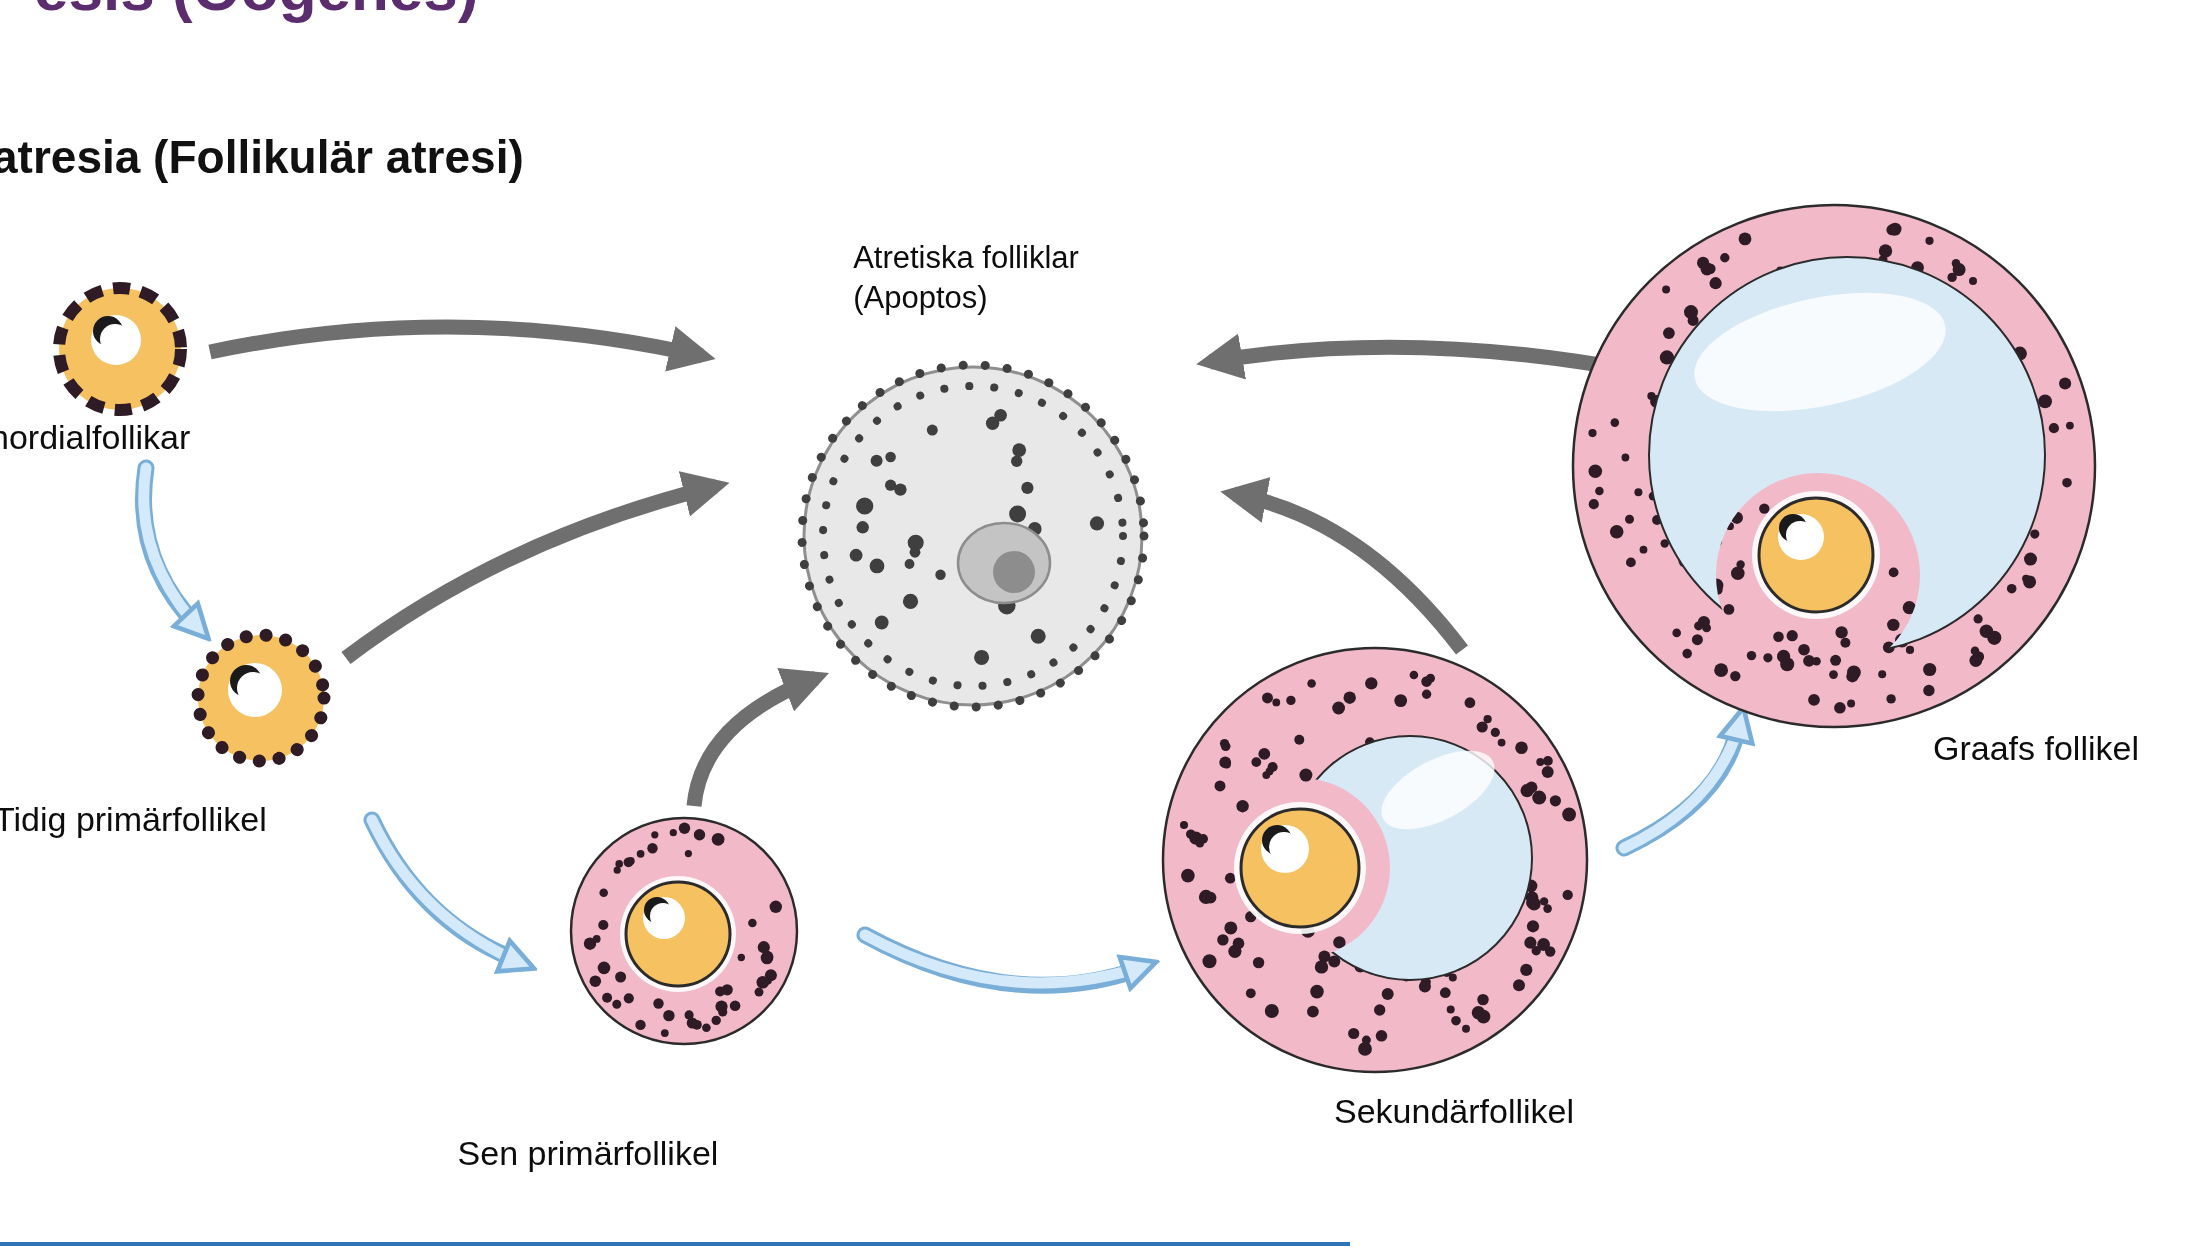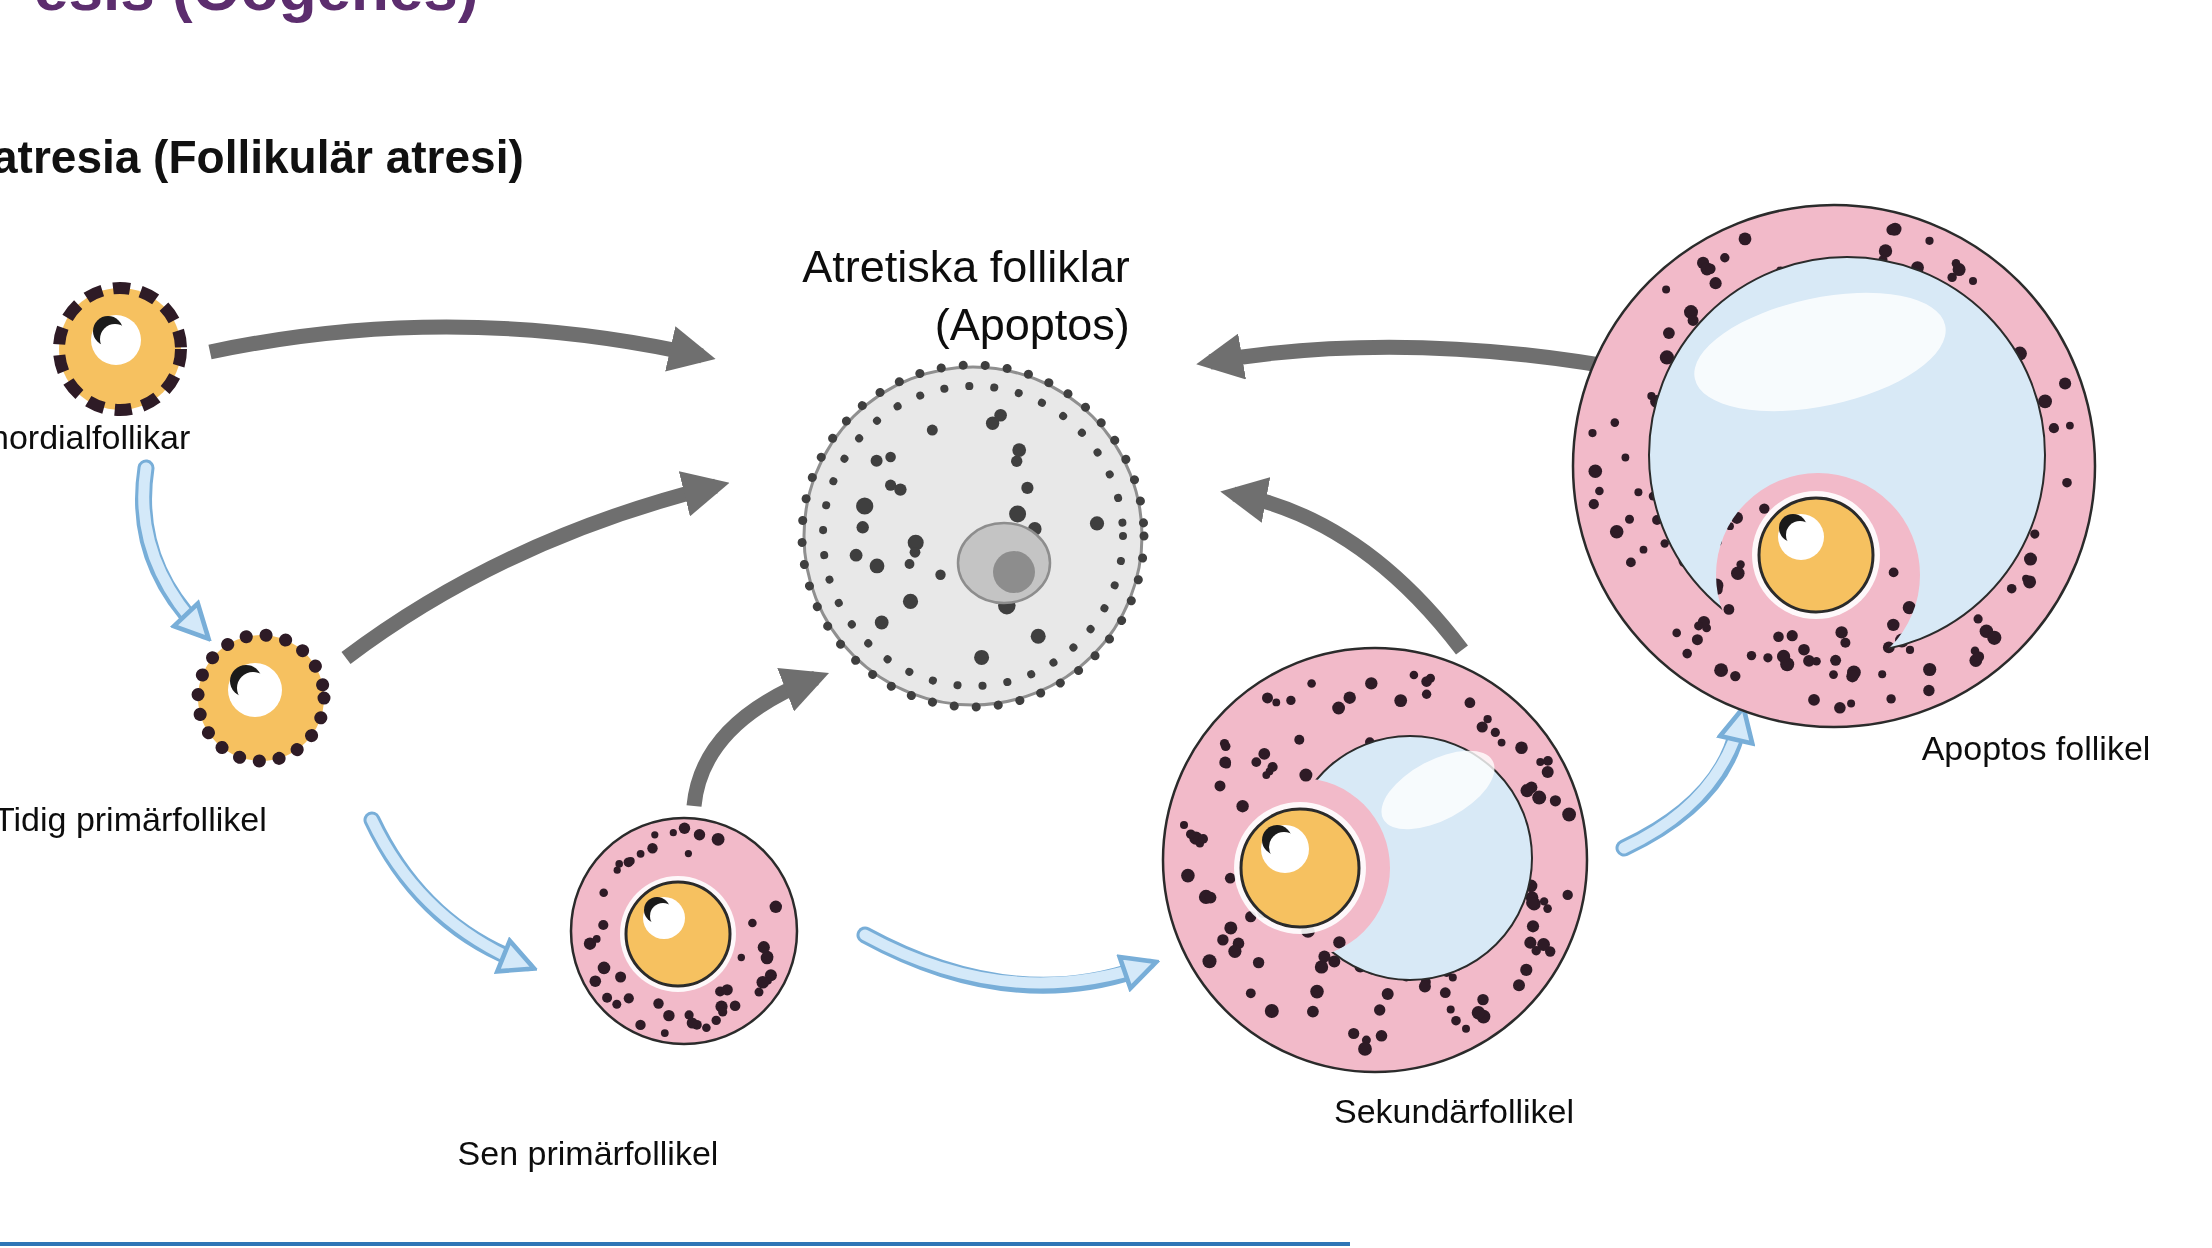--- a/index.html
+++ b/index.html
@@ -19,21 +19,21 @@
   }
   .top-clip{
     position:absolute;left:34px;top:0;width:660px;height:30px;overflow:hidden;
   }
   .top-clip .big{
     position:absolute;left:0;top:-47px;
     font-size:62px;font-weight:bold;white-space:nowrap;
   }
   .atretic-label{
     position:absolute;left:966px;top:238px;transform:translateX(-50%);
-    text-align:right;font-size:45px;color:#0d0d0d;line-height:1.28;
+    text-align:left;font-size:31px;color:#0d0d0d;line-height:1.28;
   }
   .footer-line{
     position:absolute;left:0;top:1242px;width:1350px;height:4px;
   }
   svg{position:absolute;left:0;top:0;}
 </style>
 </head>
 <body>
 
 <div class="stage">
@@ -520,21 +520,21 @@
       <circle cx="1801" cy="537" r="23" fill="#ffffff"></circle>
       <circle cx="1793" cy="528" r="14" fill="#1a1a1a"></circle>
       <circle cx="1800" cy="535" r="14" fill="#ffffff"></circle>
     </g>
   </svg>
 
   <div class="label" style="left:-10px;top:418px;">nordialfollikar</div>
   <div class="label" style="left:-6px;top:800px;">Tidig primärfollikel</div>
   <div class="label centered" style="left:588px;top:1134px;">Sen primärfollikel</div>
   <div class="label centered" style="left:1411px;top:1092px;margin-left:43px;">Sekundärfollikel</div>
-  <div class="label centered" style="left:2036px;top:729px;">Apoptos follikel</div>
+  <div class="label centered" style="left:2036px;top:729px;">Graafs follikel</div>
 
   <div class="atretic-label">
     <div>Atretiska folliklar</div>
     <div>(Apoptos)</div>
   </div>
 
   <div class="footer-line" style="background: rgb(46, 117, 182);"></div>
 </div>
 
 </body></html>

